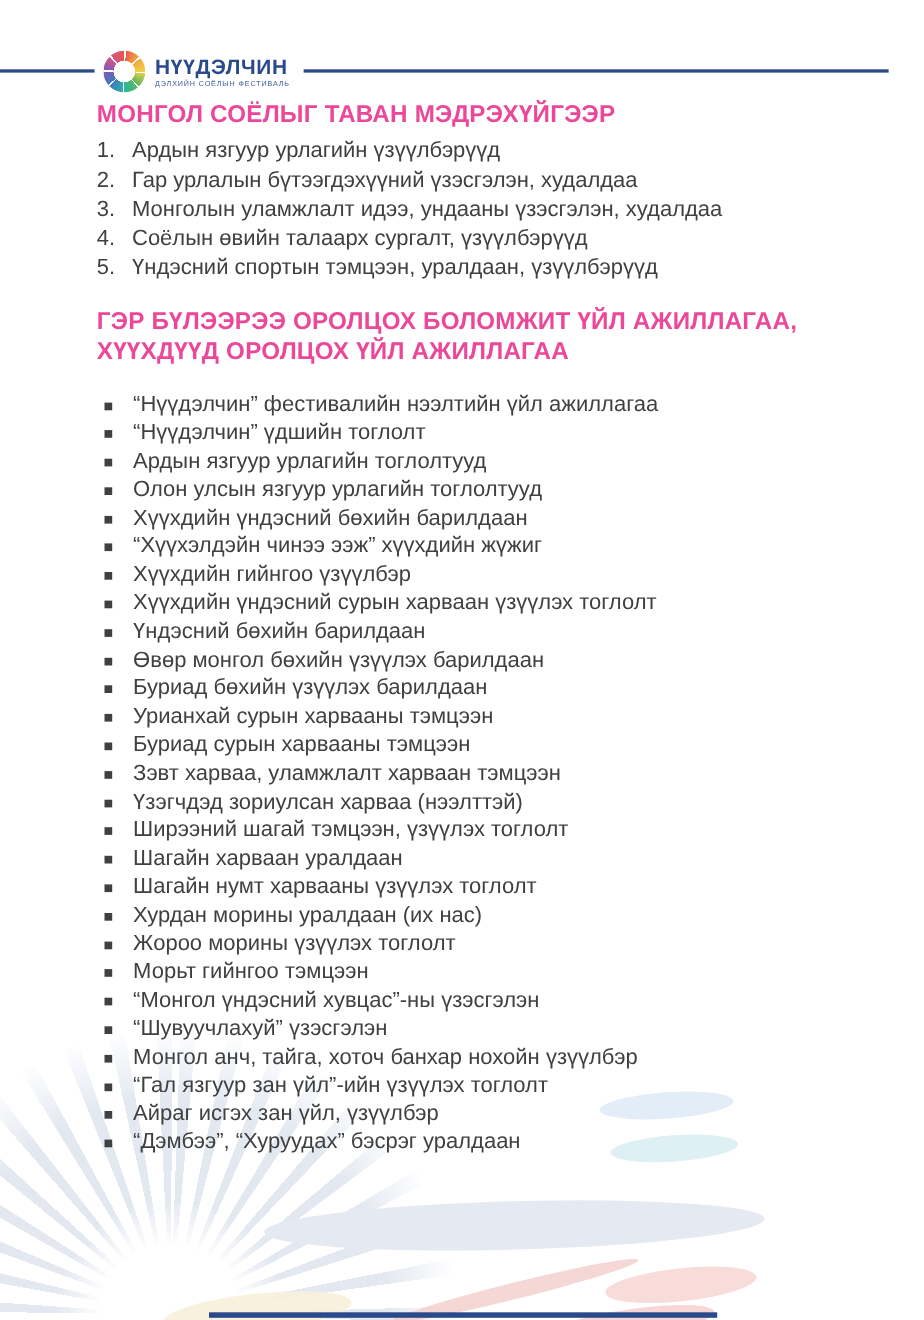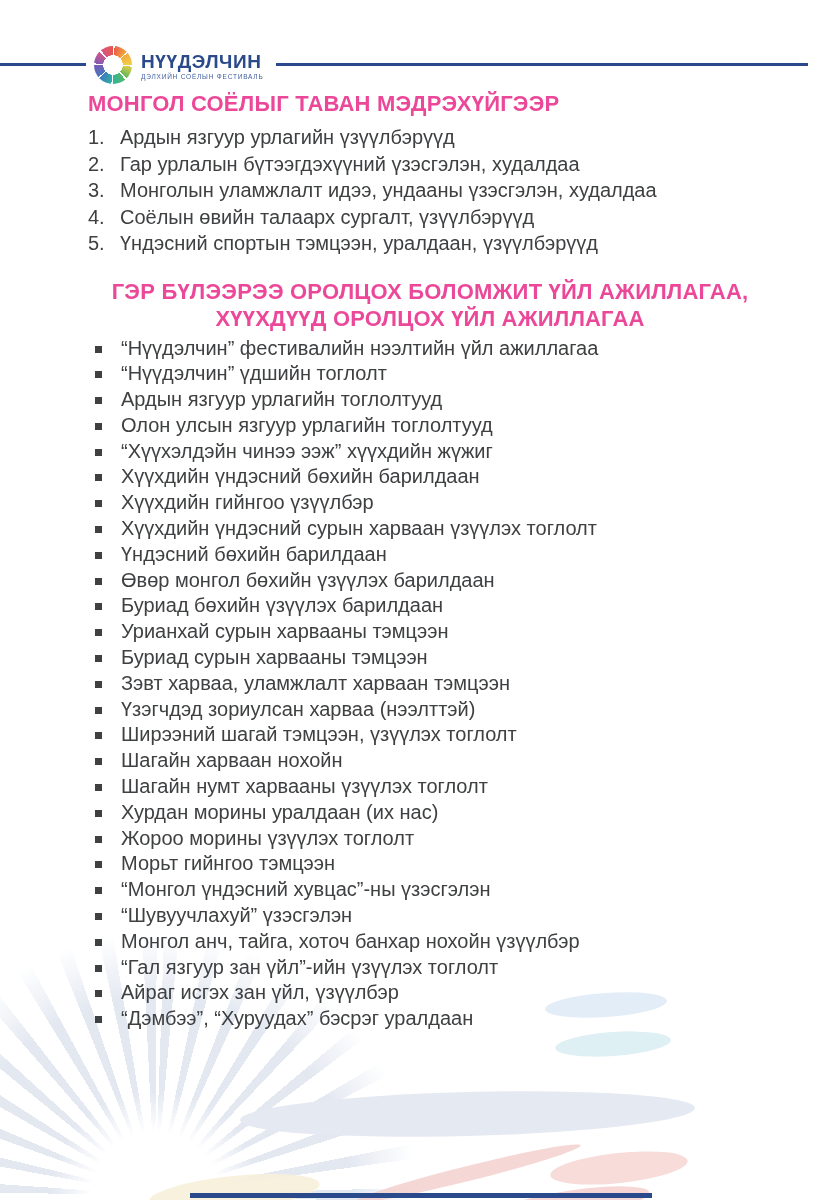--- a/index.html
+++ b/index.html
@@ -44,21 +44,21 @@
   .logo-title { font-size:19px; font-weight:bold; color:#2b4a8b; letter-spacing:.6px; line-height:21px; }
   .logo-subtitle { font-size:6.5px; color:#3e5da0; letter-spacing:.8px; margin-top:1px; }
 
   
   .content { position:absolute; left:88px; top:90px; width:684px; z-index:2; }
   .section-heading {
     margin:0; font-size:22px; font-weight:bold; color:#ec4899;
     line-height:27px; letter-spacing:.2px;
   }
   .h1 { margin-bottom:7px; }
-  .h2 { margin-top:21px; margin-bottom:4px; max-width:692px;text-align:center; }
+  .h2 { margin-top:21px; margin-bottom:24px; max-width:692px; }
 
   .num-list { margin:0; padding:0; list-style:none; }
   .num-list li { display:flex; font-size:20px; line-height:26.5px; color:#3f4042; }
   .num-list .num { width:32px; flex:none; }
 
   .bullet-list { margin:0; padding:0; list-style:none; }
   .bullet-list li { display:flex; font-size:20px; line-height:25.8px; color:#3f4042; }
   .bullet-list .bullet {
     width:7px; height:7px; background:#3f4042; flex:none;
     margin:10px 19px 0 7px;
@@ -145,30 +145,30 @@
         </li>
 
         <li>
           <span class="bullet"></span>
           <span class="txt">Олон улсын язгуур урлагийн тоглолтууд</span>
         </li>
 
 
         <li>
           <span class="bullet"></span>
+          <span class="txt">Хүүхдийн үндэсний бөхийн барилдаан</span>
+        </li>
+
+        <li>
+          <span class="bullet"></span>
           <span class="txt">“Хүүхэлдэйн чинээ ээж” хүүхдийн жүжиг</span>
         </li>
 
         <li>
           <span class="bullet"></span>
-          <span class="txt">Хүүхдийн үндэсний бөхийн барилдаан</span>
-        </li>
-
-        <li>
-          <span class="bullet"></span>
           <span class="txt">Хүүхдийн гийнгоо үзүүлбэр</span>
         </li>
 
 
         <li>
           <span class="bullet"></span>
           <span class="txt">Хүүхдийн үндэсний сурын харваан үзүүлэх тоглолт</span>
         </li>
 
         <li>
@@ -206,21 +206,21 @@
           <span class="txt">Үзэгчдэд зориулсан харваа (нээлттэй)</span>
         </li>
 
         <li>
           <span class="bullet"></span>
           <span class="txt">Ширээний шагай тэмцээн, үзүүлэх тоглолт</span>
         </li>
 
         <li>
           <span class="bullet"></span>
-          <span class="txt">Шагайн харваан нохойн</span>
+          <span class="txt">Шагайн харваан уралдаан</span>
         </li>
 
         <li>
           <span class="bullet"></span>
           <span class="txt">Шагайн нумт харвааны үзүүлэх тоглолт</span>
         </li>
 
         <li>
           <span class="bullet"></span>
           <span class="txt">Хурдан морины уралдаан (их нас)</span>

